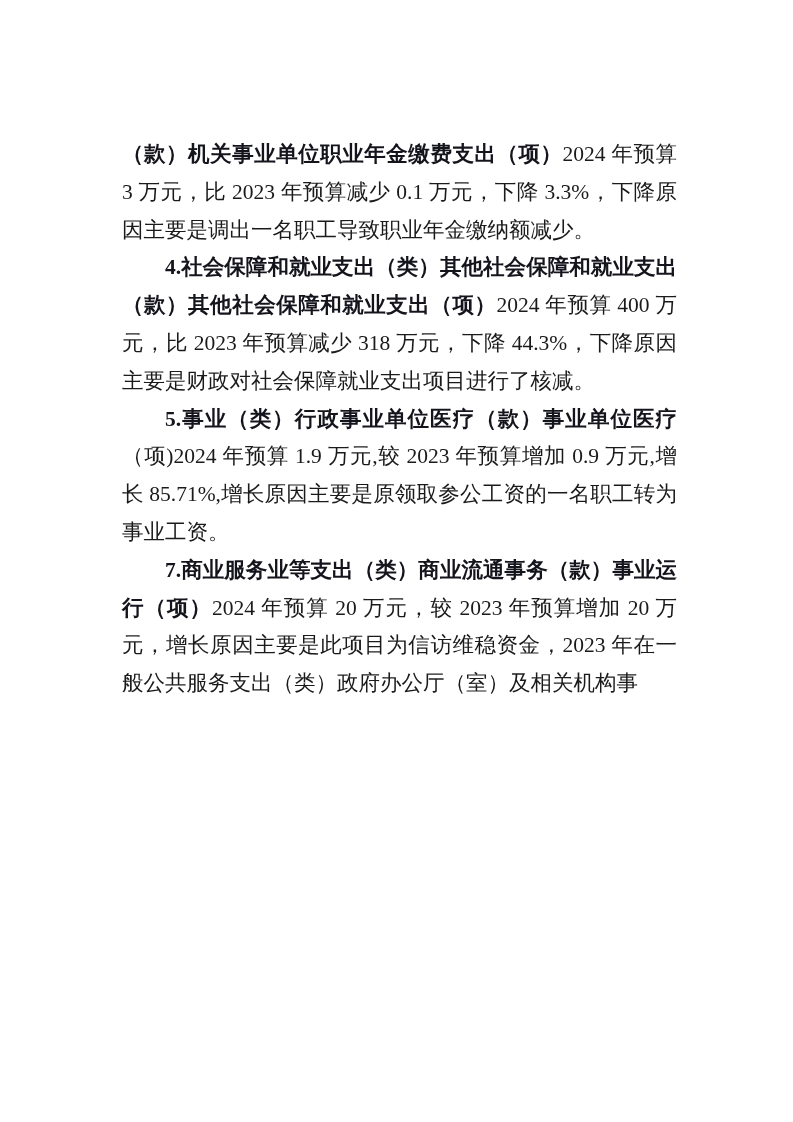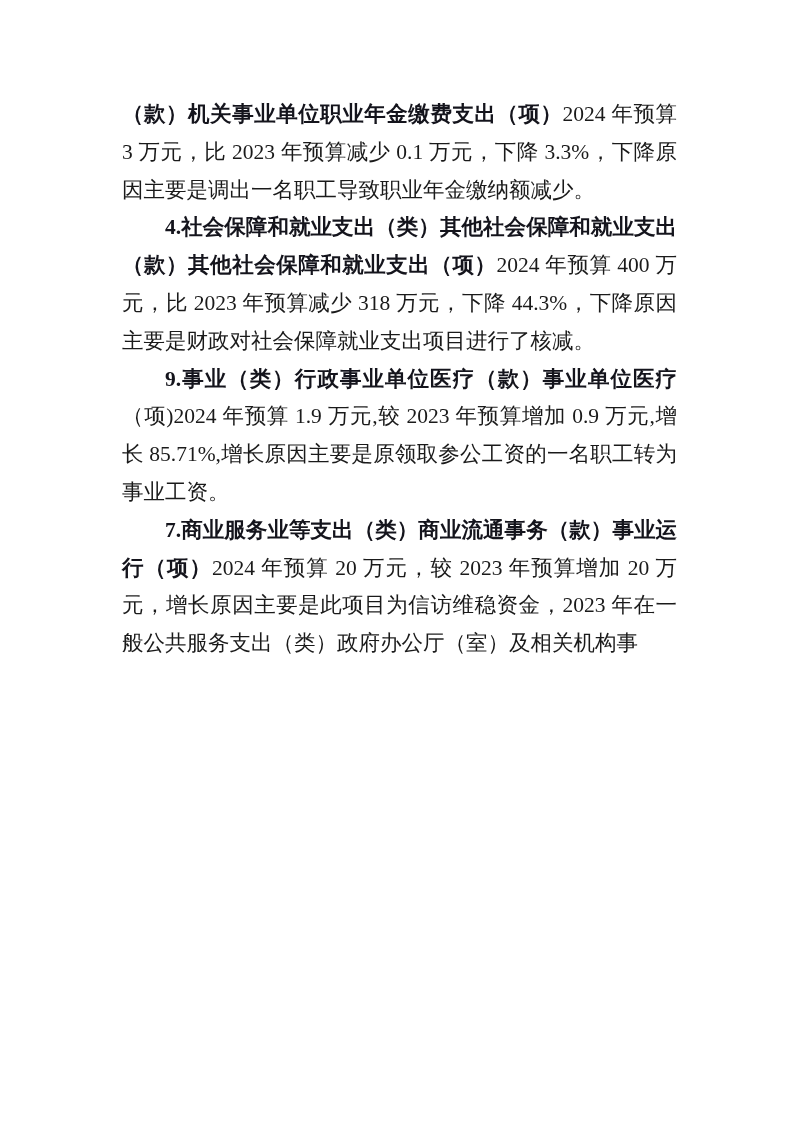--- a/index.html
+++ b/index.html
@@ -8,20 +8,21 @@
     background: #ffffff;
   }
   .page {
     position: relative;
     width: 793px;
     height: 942px;
     background: #ffffff;
     overflow: hidden;
     font-family: "Liberation Serif", "DejaVu Serif", serif;
     color: #1a1a1a;
+    margin-top: 40px;
   }
   .content {
     position: absolute;
     left: 122px;
     top: 96px;
     width: 555px;
   }
   p.para {
     margin: 0;
     padding: 0;
@@ -55,21 +56,21 @@
 <body>
 
 <div class="page">
   <div class="content">
 
     <p class="para"><span class="lead">（款）机关事业单位职业年金缴费支出（项）</span><span>2024 年预算 3 万元，比 2023 年预算减少 0.1 万元，下降 3.3%，下降原因主要是调出一名职工导致职业年金缴纳额减少。</span></p>
 
     <p class="para indent"><span class="lead">4.社会保障和就业支出（类）其他社会保障和就业支出（款）其他社会保障和就业支出（项）</span><span>2024 年预算 400 万元，比 2023 年预算减少 318 万元，下降 44.3%，下降原因主要是财政对社会保障就业支出项目进行了核减。</span></p>
 
 
-    <p class="para indent"><span class="lead">9.事业（类）行政事业单位医疗（款）事业单位医疗</span><span>（项)2024 年预算 1.9 万元,较 2023 年预算增加 0.9 万元,增长 85.71%,增长原因主要是原领取参公工资的一名职工转为事业工资。</span></p>
+    <p class="para indent"><span class="lead">5.事业（类）行政事业单位医疗（款）事业单位医疗</span><span>（项)2024 年预算 1.9 万元,较 2023 年预算增加 0.9 万元,增长 85.71%,增长原因主要是原领取参公工资的一名职工转为事业工资。</span></p>
 
 
     <p class="para indent"><span class="lead">7.商业服务业等支出（类）商业流通事务（款）事业运行（项）</span><span>2024 年预算 20 万元，较 2023 年预算增加 20 万元，增长原因主要是此项目为信访维稳资金，2023 年在一般公共服务支出（类）政府办公厅（室）及相关机构事</span></p>
 
   </div>
 
   <div class="page-number">- 9 -</div>
 </div>
 
 </body></html>

